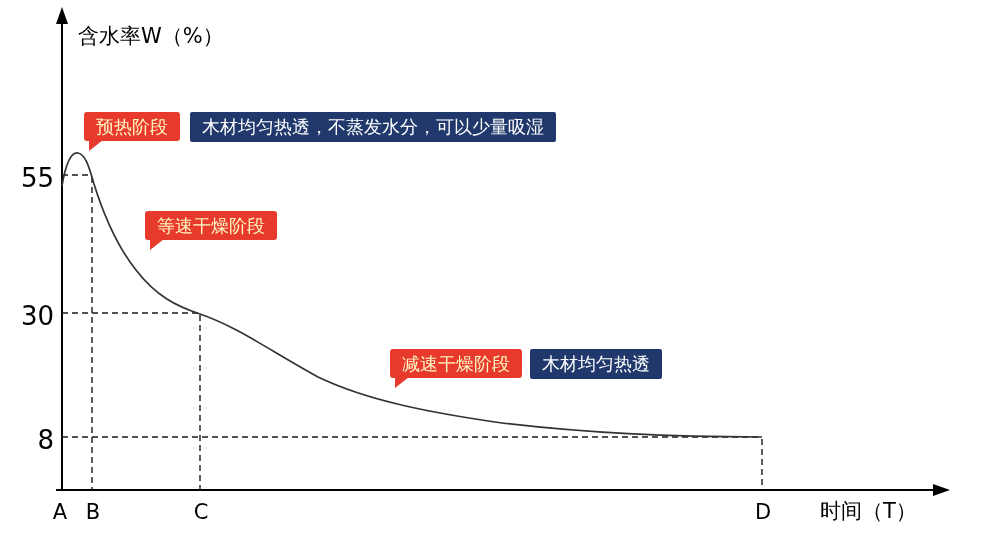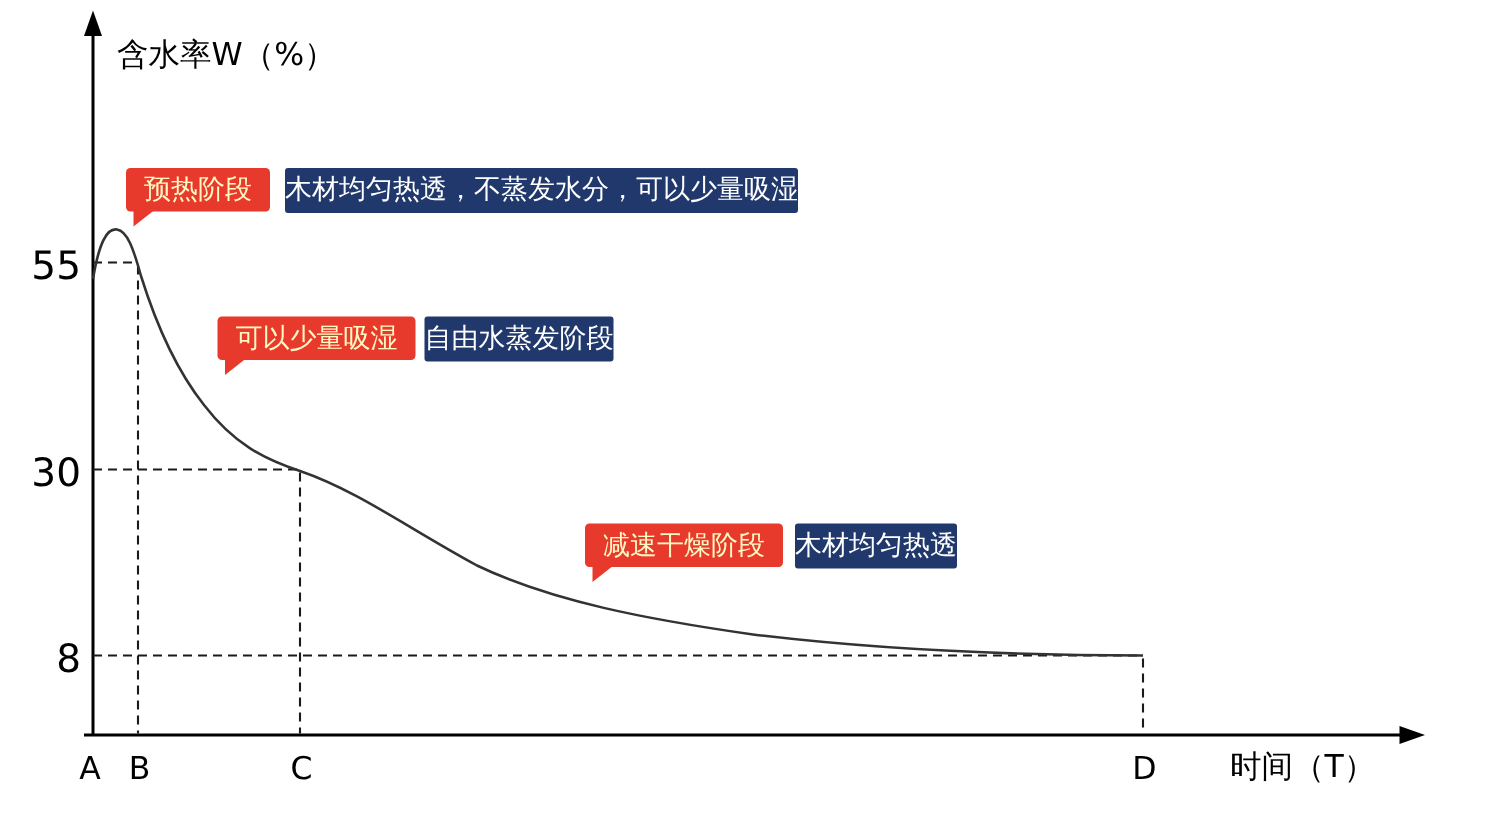--- a/index.html
+++ b/index.html
@@ -12,21 +12,21 @@
   .lbl{position:absolute;color:#000;white-space:nowrap;}
   .ylabel{left:78px;top:22px;font-size:21px;}
   .xlabel{left:820px;top:497px;font-size:21px;}
   .tick{left:14px;width:40px;text-align:right;font-size:26px;}
   .pt{transform:translateX(-50%);top:500px;font-size:21px;}
   .stage-box{position:absolute;background:#e8392d;color:#fef9c3;font-size:18px;
              line-height:29px;height:29px;padding:0 12px;border-radius:3px;white-space:nowrap;}
   .stage-box::after{content:"";position:absolute;left:5px;bottom:-10px;width:0;height:0;
              border-top:11px solid #e8392d;border-right:14px solid transparent;}
   .desc-box{position:absolute;background:#20386b;color:#fff;font-size:18px;
-             line-height:30px;height:30px;padding:0 0;border-radius:2px;white-space:nowrap;}
+             line-height:30px;height:30px;padding:0 12px;border-radius:2px;white-space:nowrap;}
 </style>
 </head>
 <body>
 
 <div id="stage-wrap">
 
   <svg id="chart-svg" viewBox="0 0 991 550" xmlns="http://www.w3.org/2000/svg">
 
     <g>
       <line class="axis" x1="62" y1="490" x2="62" y2="20"></line>
@@ -64,19 +64,18 @@
   <div class="lbl tick" style="top:425px;">8</div>
 
   <div class="lbl pt" style="left:60px;">A</div>
   <div class="lbl pt" style="left:93px;">B</div>
   <div class="lbl pt" style="left:201px;">C</div>
   <div class="lbl pt" style="left:763px;">D</div>
 
   <div class="stage-box" style="left:84px;top:112px;">预热阶段</div>
   <div class="desc-box" style="left:190px;top:112px;">木材均匀热透，不蒸发水分，可以少量吸湿</div>
 
-  <div class="stage-box" style="left:145px;top:211px;">可以少量吸湿</div>
-  <div class="desc-box" style="left:283px;top:211px;">自由水蒸发阶段</div>
+  <div class="stage-box" style="left:145px;top:211px;">等速干燥阶段</div>
 
   <div class="stage-box" style="left:390px;top:349px;">减速干燥阶段</div>
   <div class="desc-box" style="left:530px;top:349px;">木材均匀热透</div>
 
 </div>
 
 </body></html>

